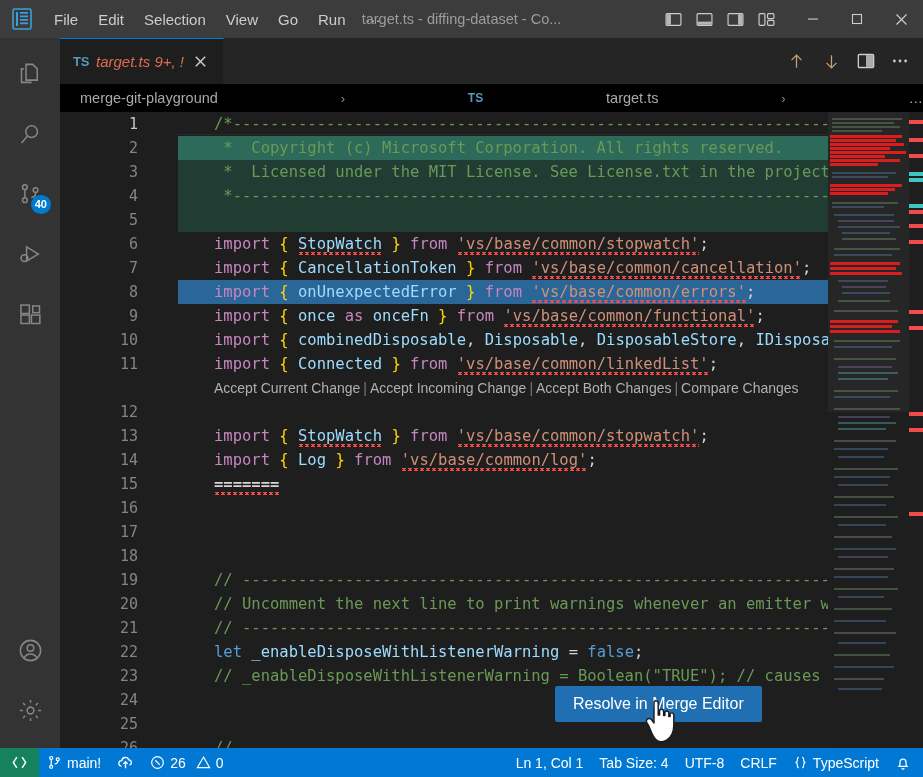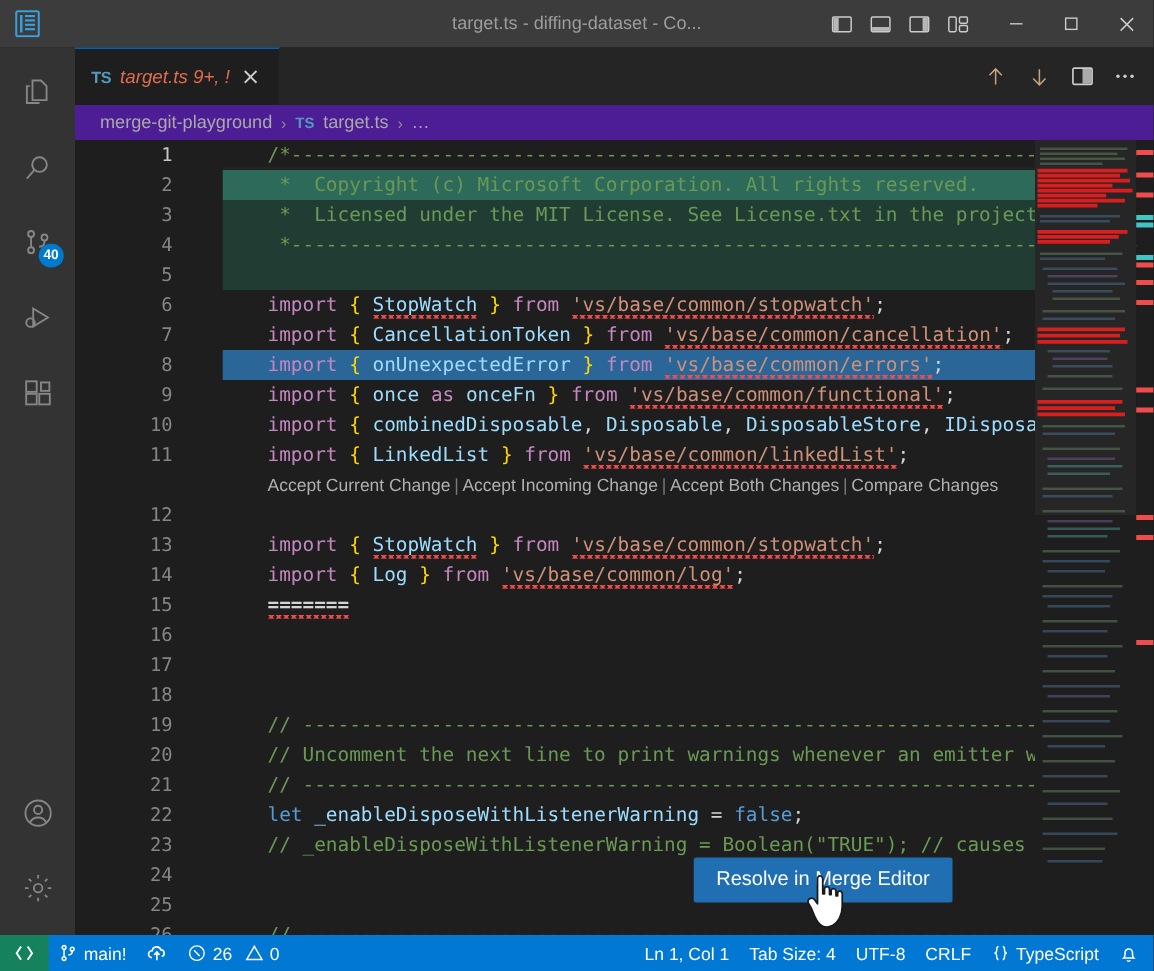--- a/index.html
+++ b/index.html
@@ -87,21 +87,22 @@
   .tabs-actions { margin-left: auto; display: flex; align-items: center; gap: 16px; padding-right: 14px; }
   .ta-icon { color: #cccccc; display: flex; align-items: center; justify-content: center; cursor: pointer; }
   .ta-icon.accent { color: #c6a37a; }
 
   
   .breadcrumbs {
     height: 28px; flex: 0 0 28px;
     display: flex; align-items: center;
     padding-left: 20px; gap: 5px;
     font-size: 14.5px; color: #a9a9a9;
-    background: #4c1d95;
+    background: #000000;
+    justify-content: space-between;
   }
   .bc-sep { color: #8c8c8c; font-size: 13px; padding: 0 2px; }
   .bc-item { cursor: pointer; white-space: nowrap; }
   .bc-ts { color: #519aba; font-size: 12px; font-weight: bold; margin-right: 2px; }
 
   
   .editor { flex: 1 1 auto; position: relative; overflow: hidden; background: #1e1e1e; }
   .gutter {
     position: absolute; left: 0; top: 0; width: 118px; bottom: 0;
     background: #1e1e1e;
@@ -219,20 +220,29 @@
   <div class="titlebar">
     <div class="tb-logo">
       <svg width="20" height="22" viewBox="0 0 20 22">
         <rect x="1" y="1" width="18" height="20" rx="1.5" fill="none" stroke="#3aa0dd" stroke-width="1.6"></rect>
         <rect x="4" y="4" width="2" height="14" fill="#3aa0dd"></rect>
         <rect x="8" y="4" width="8" height="1.7" fill="#3aa0dd"></rect>
         <rect x="8" y="7.5" width="8" height="1.7" fill="#3aa0dd"></rect>
         <rect x="8" y="11" width="8" height="1.7" fill="#3aa0dd"></rect>
         <rect x="8" y="14.5" width="8" height="1.7" fill="#3aa0dd"></rect>
       </svg>
+    </div>
+    <div class="tb-menu">
+      <div class="tb-menu-item">File</div>
+      <div class="tb-menu-item">Edit</div>
+      <div class="tb-menu-item">Selection</div>
+      <div class="tb-menu-item">View</div>
+      <div class="tb-menu-item">Go</div>
+      <div class="tb-menu-item">Run</div>
+      <div class="tb-menu-item">···</div>
     </div>
     <div class="tb-title">target.ts - diffing-dataset - Co...</div>
     <div class="tb-right">
       <div class="tb-layout-icons">
         <span class="tb-icon">
           <svg width="17" height="17" viewBox="0 0 16 16">
               <rect x="1" y="2.5" width="14" height="11" rx="1" fill="none" stroke="currentColor" stroke-width="1.1"></rect>
               <rect x="1.6" y="3.1" width="4" height="9.8" fill="currentColor" opacity="0.85"></rect>
             </svg>
         </span>
@@ -426,21 +436,21 @@
           <div class="cl" style="top:24px"><span class="txt"><span class="c-comment"> *  Copyright (c) Microsoft Corporation. All rights reserved.</span></span></div>
           <div class="cl" style="top:48px"><span class="txt"><span class="c-comment"> *  Licensed under the MIT License. See License.txt in the project roo</span></span></div>
           <div class="cl" style="top:72px"><span class="txt"><span class="c-comment"> *--------------------------------------------------------------------------</span></span></div>
           <div class="cl" style="top:96px"><span class="txt"></span></div>
 
           <div class="cl" style="top:120px"><span class="txt"><span class="c-kw">import</span> <span class="c-brace">{</span> <span class="c-var sq">StopWatch</span> <span class="c-brace">}</span> <span class="c-kw">from</span> <span class="c-str sq">'vs/base/common/stopwatch'</span><span class="c-punc">;</span></span></div>
           <div class="cl" style="top:144px"><span class="txt"><span class="c-kw">import</span> <span class="c-brace">{</span> <span class="c-var">CancellationToken</span> <span class="c-brace">}</span> <span class="c-kw">from</span> <span class="c-str sq">'vs/base/common/cancellation'</span><span class="c-punc">;</span></span></div>
           <div class="cl" style="top:168px"><span class="txt"><span class="c-kw">import</span> <span class="c-brace">{</span> <span class="c-var">onUnexpectedError</span> <span class="c-brace">}</span> <span class="c-kw">from</span> <span class="c-str sq">'vs/base/common/errors'</span><span class="c-punc">;</span></span></div>
           <div class="cl" style="top:192px"><span class="txt"><span class="c-kw">import</span> <span class="c-brace">{</span> <span class="c-var">once</span> <span class="c-kw">as</span> <span class="c-var">onceFn</span> <span class="c-brace">}</span> <span class="c-kw">from</span> <span class="c-str sq">'vs/base/common/functional'</span><span class="c-punc">;</span></span></div>
           <div class="cl" style="top:216px"><span class="txt"><span class="c-kw">import</span> <span class="c-brace">{</span> <span class="c-var">combinedDisposable</span><span class="c-punc">,</span> <span class="c-var">Disposable</span><span class="c-punc">,</span> <span class="c-var">DisposableStore</span><span class="c-punc">,</span> <span class="c-var">IDisposable</span><span class="c-punc">,</span></span></div>
-          <div class="cl" style="top:240px"><span class="txt"><span class="c-kw">import</span> <span class="c-brace">{</span> <span class="c-var">LinkedList</span> <span class="c-brace">}</span> <span class="c-kw">from</span> <span class="c-str sq">'vs/base/common/linkedList'</span><span class="c-punc">;</span></span></div>
+          <div class="cl" style="top:240px"><span class="txt"><span class="c-kw">import</span> <span class="c-brace">{</span> <span class="c-var">Connected</span> <span class="c-brace">}</span> <span class="c-kw">from</span> <span class="c-str sq">'vs/base/common/linkedList'</span><span class="c-punc">;</span></span></div>
 
           <div class="codelens" style="top:264px; left:36px;">
             <a>Accept Current Change</a><span class="bar">|</span><a>Accept Incoming Change</a><span class="bar">|</span><a>Accept Both Changes</a><span class="bar">|</span><a>Compare Changes</a>
           </div>
 
           <div class="cl" style="top:312px"><span class="txt"><span class="c-kw">import</span> <span class="c-brace">{</span> <span class="c-var sq">StopWatch</span> <span class="c-brace">}</span> <span class="c-kw">from</span> <span class="c-str sq">'vs/base/common/stopwatch'</span><span class="c-punc">;</span></span></div>
           <div class="cl" style="top:336px"><span class="txt"><span class="c-kw">import</span> <span class="c-brace">{</span> <span class="c-var">Log</span> <span class="c-brace">}</span> <span class="c-kw">from</span> <span class="c-str sq">'vs/base/common/log'</span><span class="c-punc">;</span></span></div>
           <div class="cl" style="top:360px"><span class="txt"><span class="c-plain sq" style="font-weight:bold;">=======</span></span></div>
           <div class="cl" style="top:408px"><span class="txt"></span></div>
           <div class="cl" style="top:432px"><span class="txt"></span></div>

